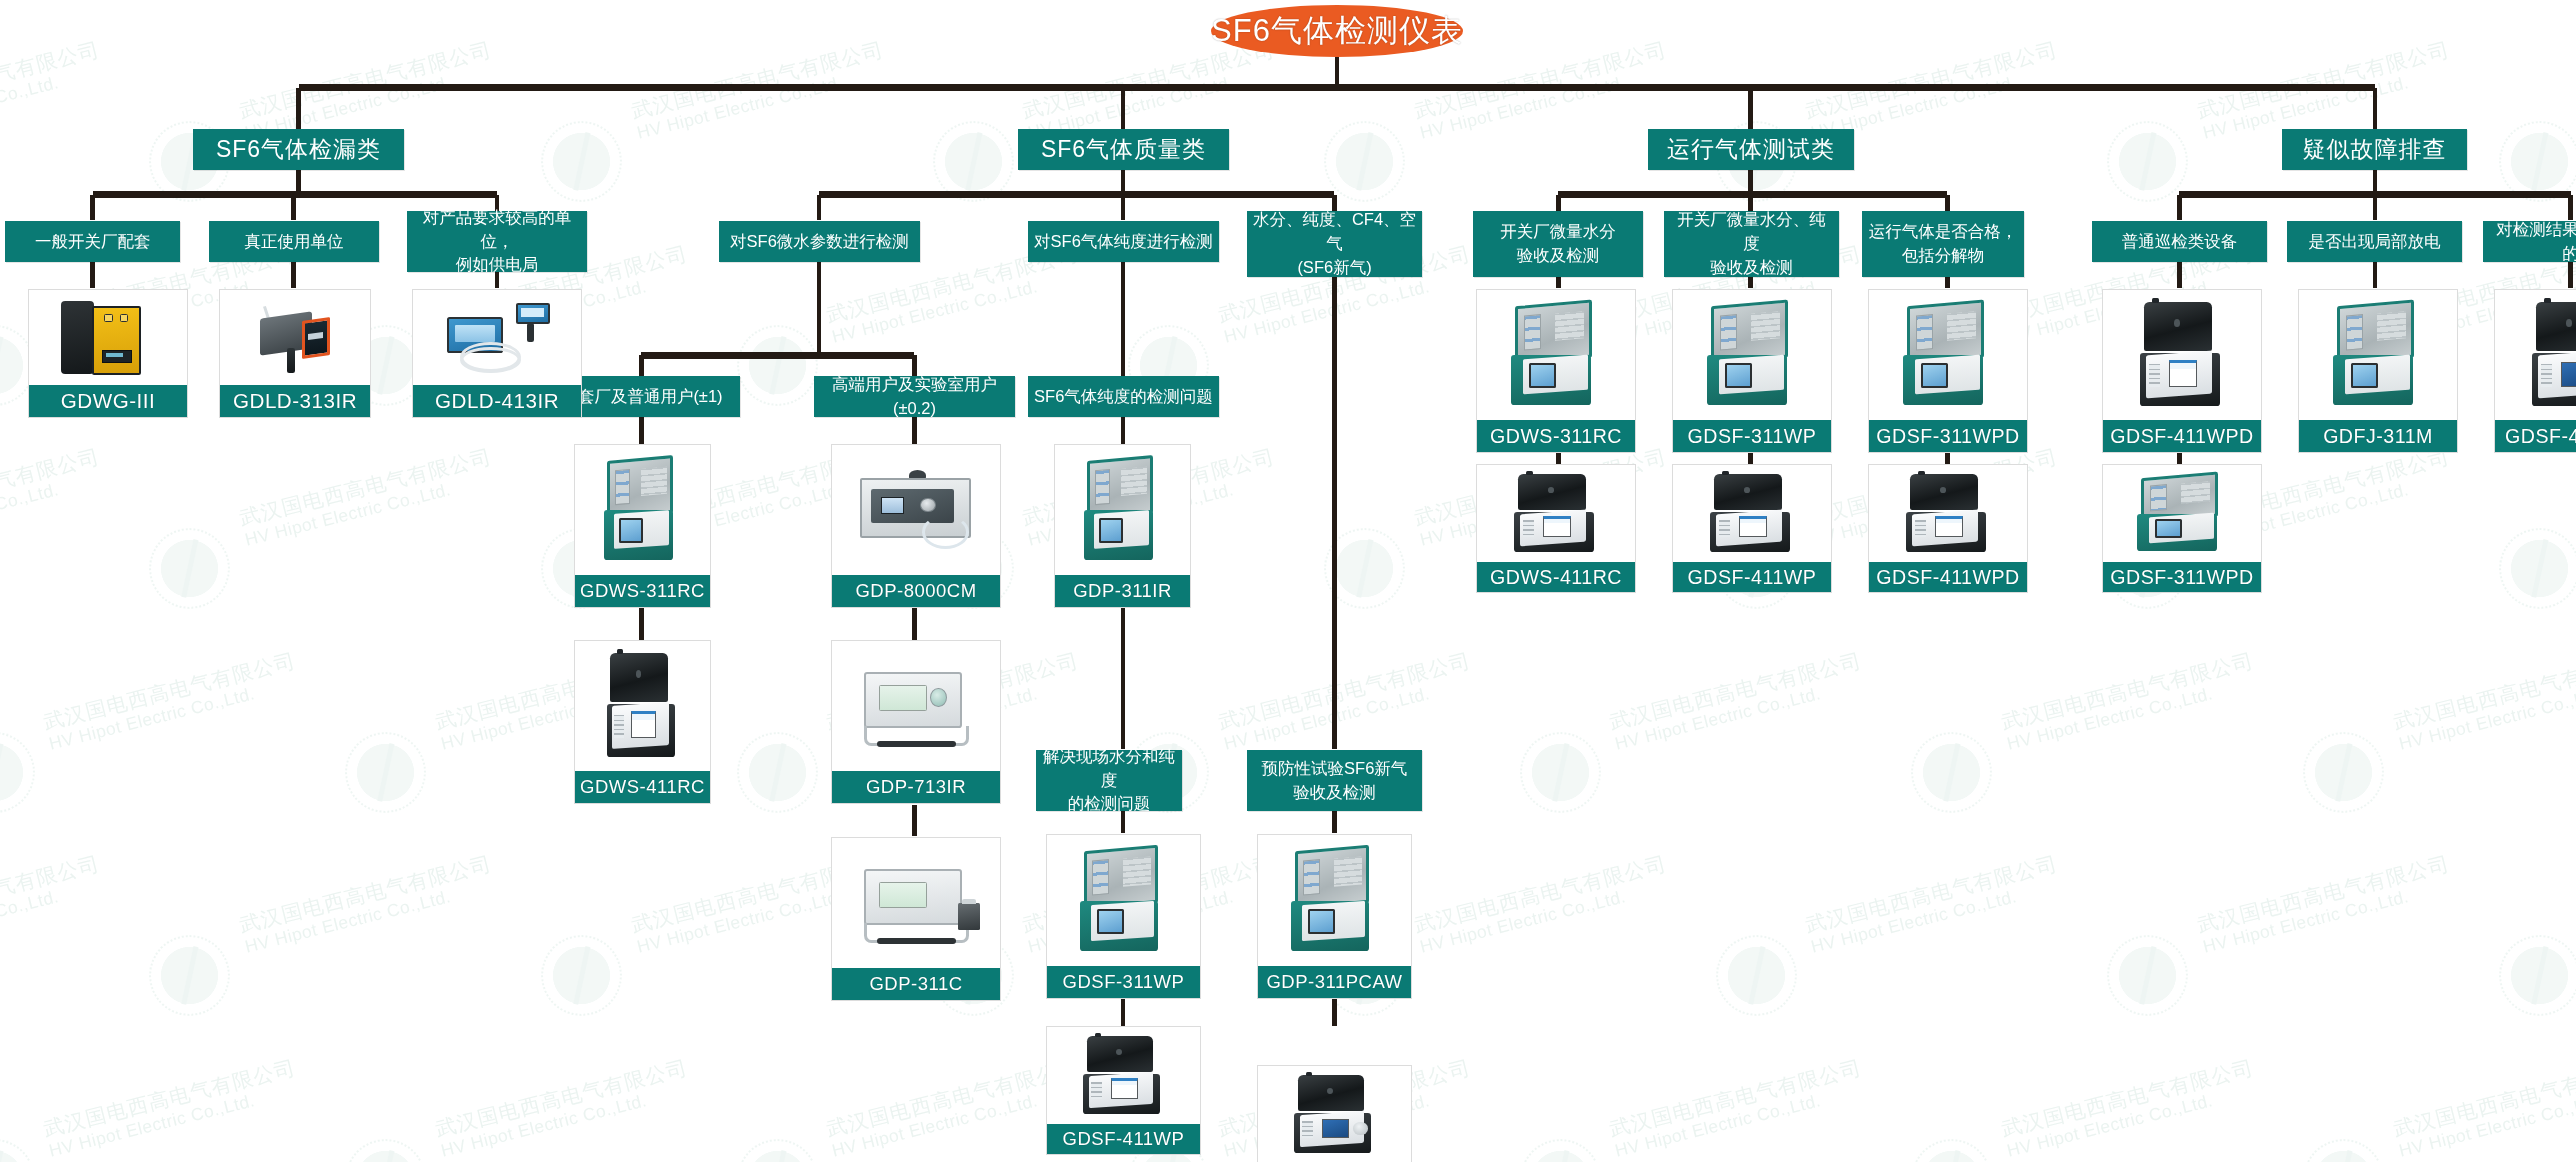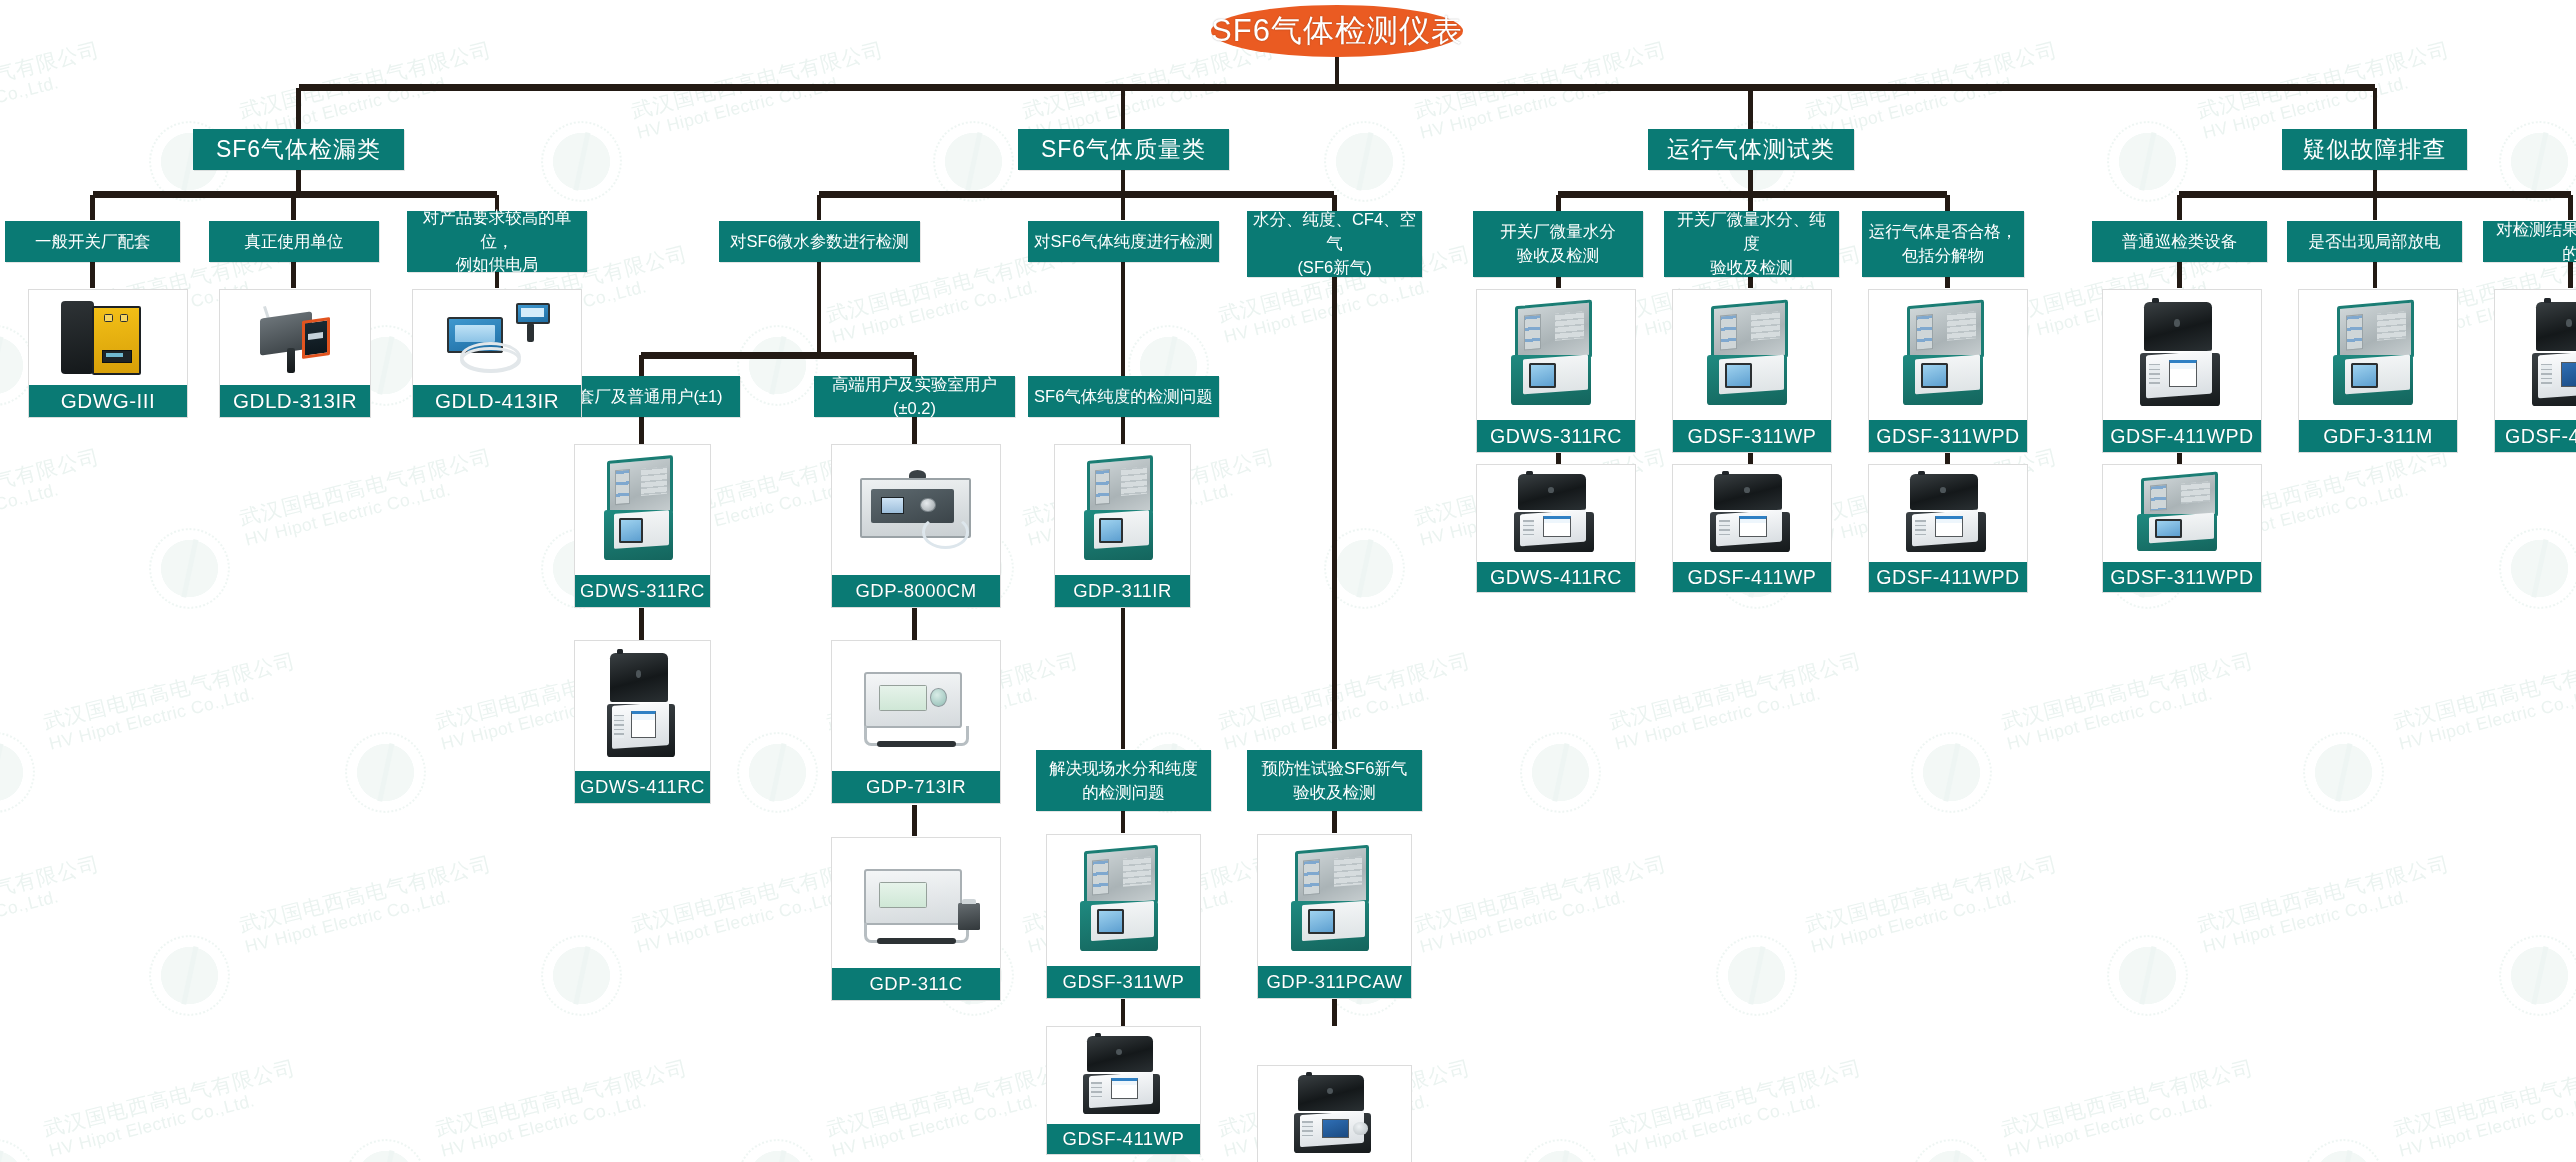--- a/index.html
+++ b/index.html
@@ -697,21 +697,21 @@
   <div class="desc-node" style="left:544px;top:376px;width:196px;height:41px;">
     <span>配套厂及普通用户(±1)</span>
   </div>
   <div class="desc-node" style="left:814px;top:376px;width:201px;height:41px;">
     <span>高端用户及实验室用户(±0.2)</span>
   </div>
   <div class="desc-node" style="left:1028px;top:376px;width:191px;height:41px;">
     <span>SF6气体纯度的检测问题</span>
   </div>
 
-  <div class="desc-node" style="left:1036px;top:750px;width:175px;height:61px;">
+  <div class="desc-node" style="left:1036px;top:750px;width:146px;height:61px;">
     <span>解决现场水分和纯度
 的检测问题</span>
   </div>
   <div class="desc-node" style="left:1247px;top:750px;width:175px;height:61px;">
     <span>预防性试验SF6新气
 验收及检测</span>
   </div>
 
   <div class="card" style="left:28px;top:289px;width:160px;height:129px;">
     <div class="photo">

